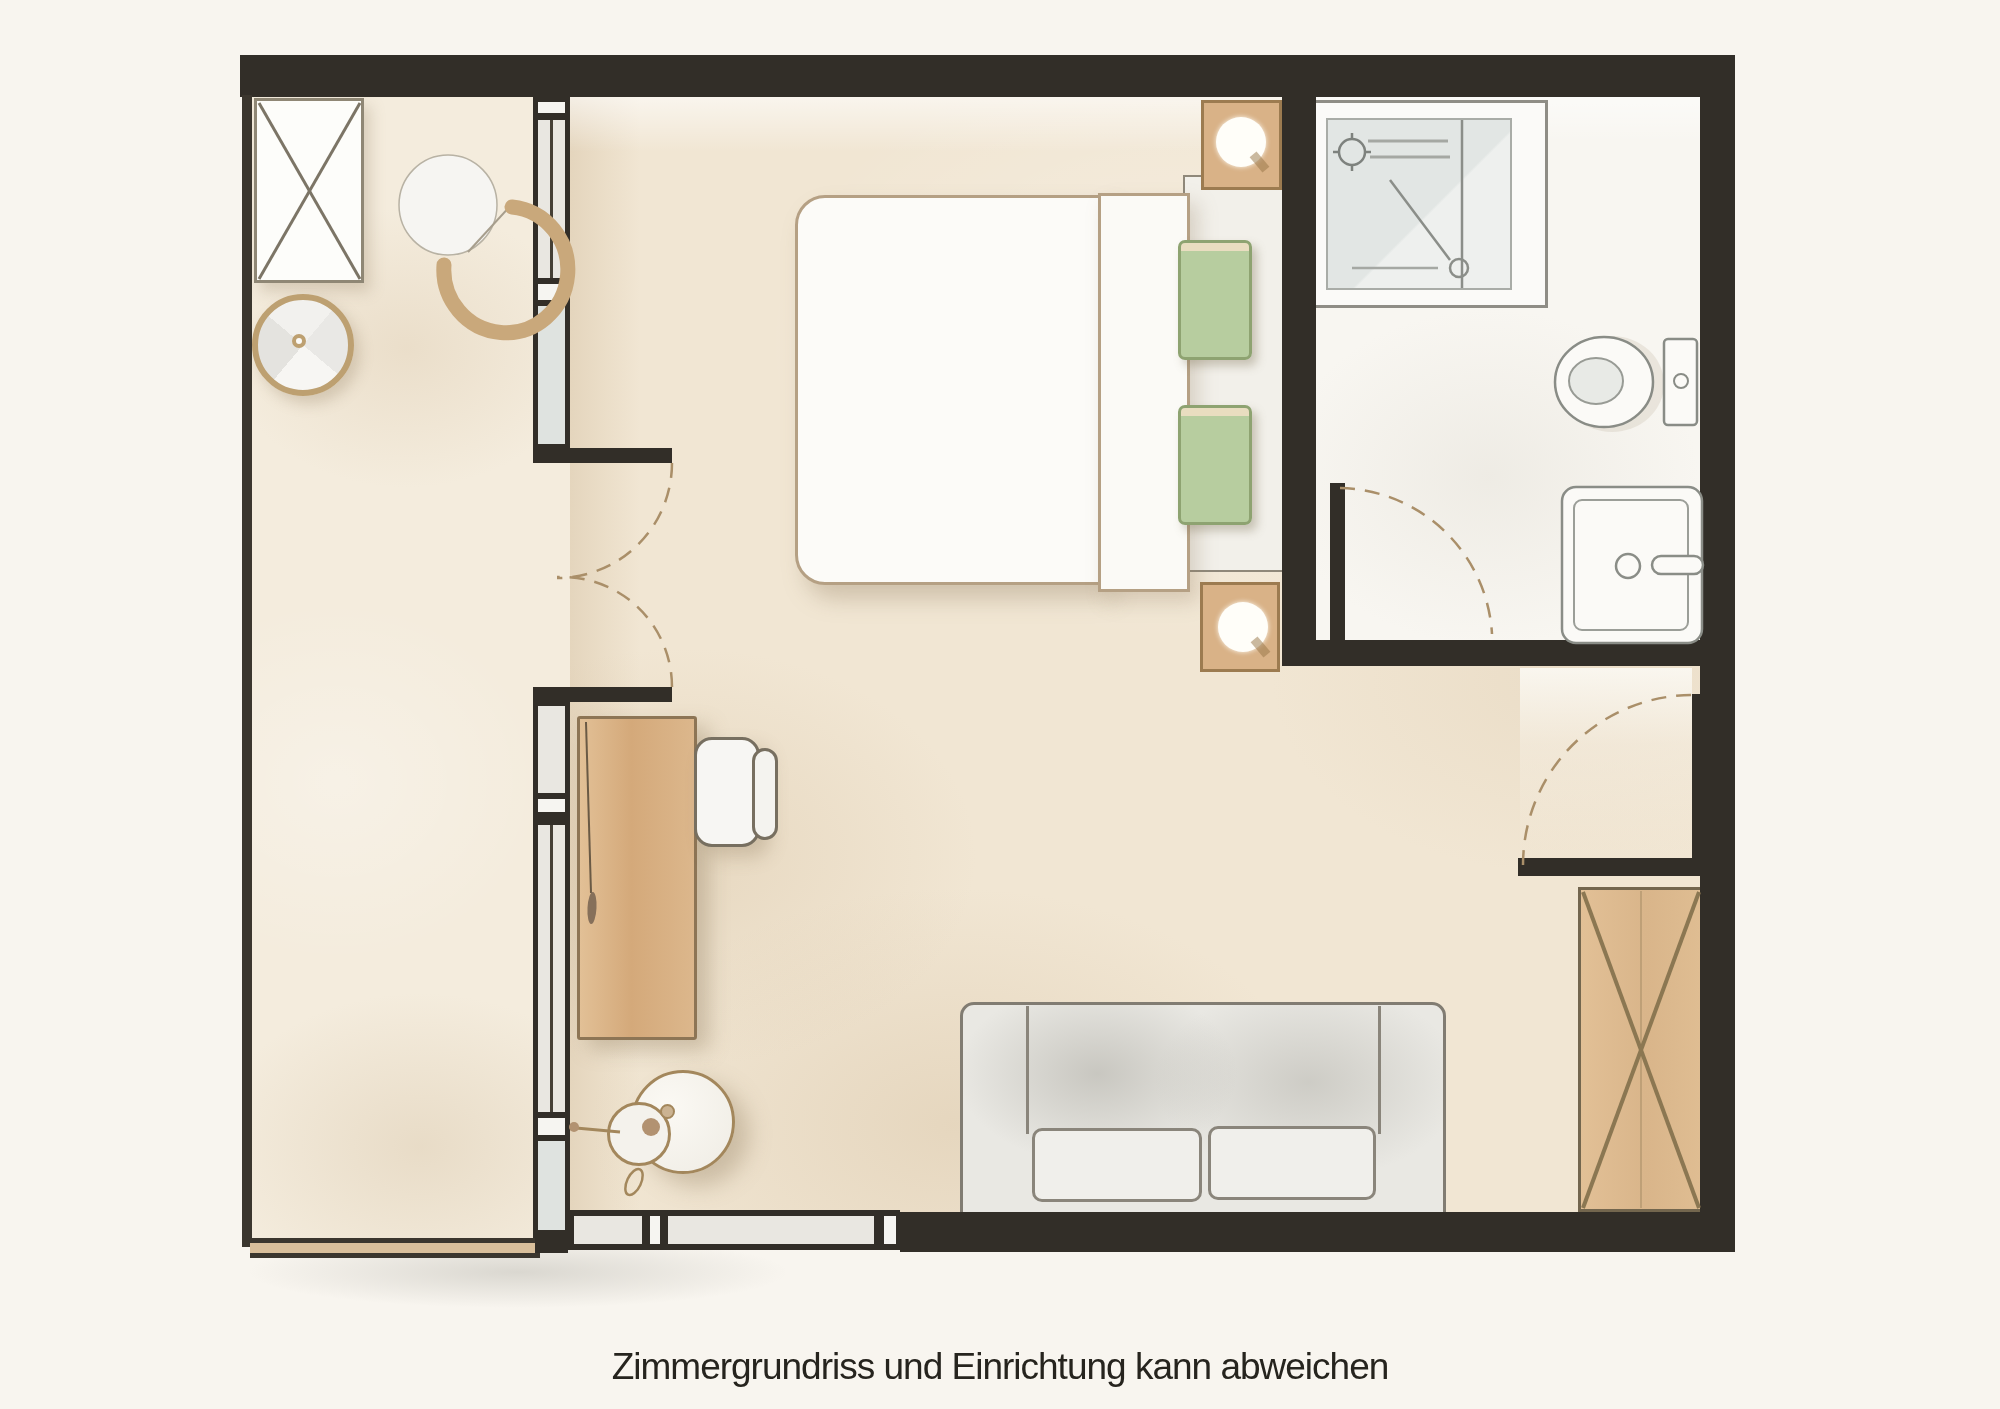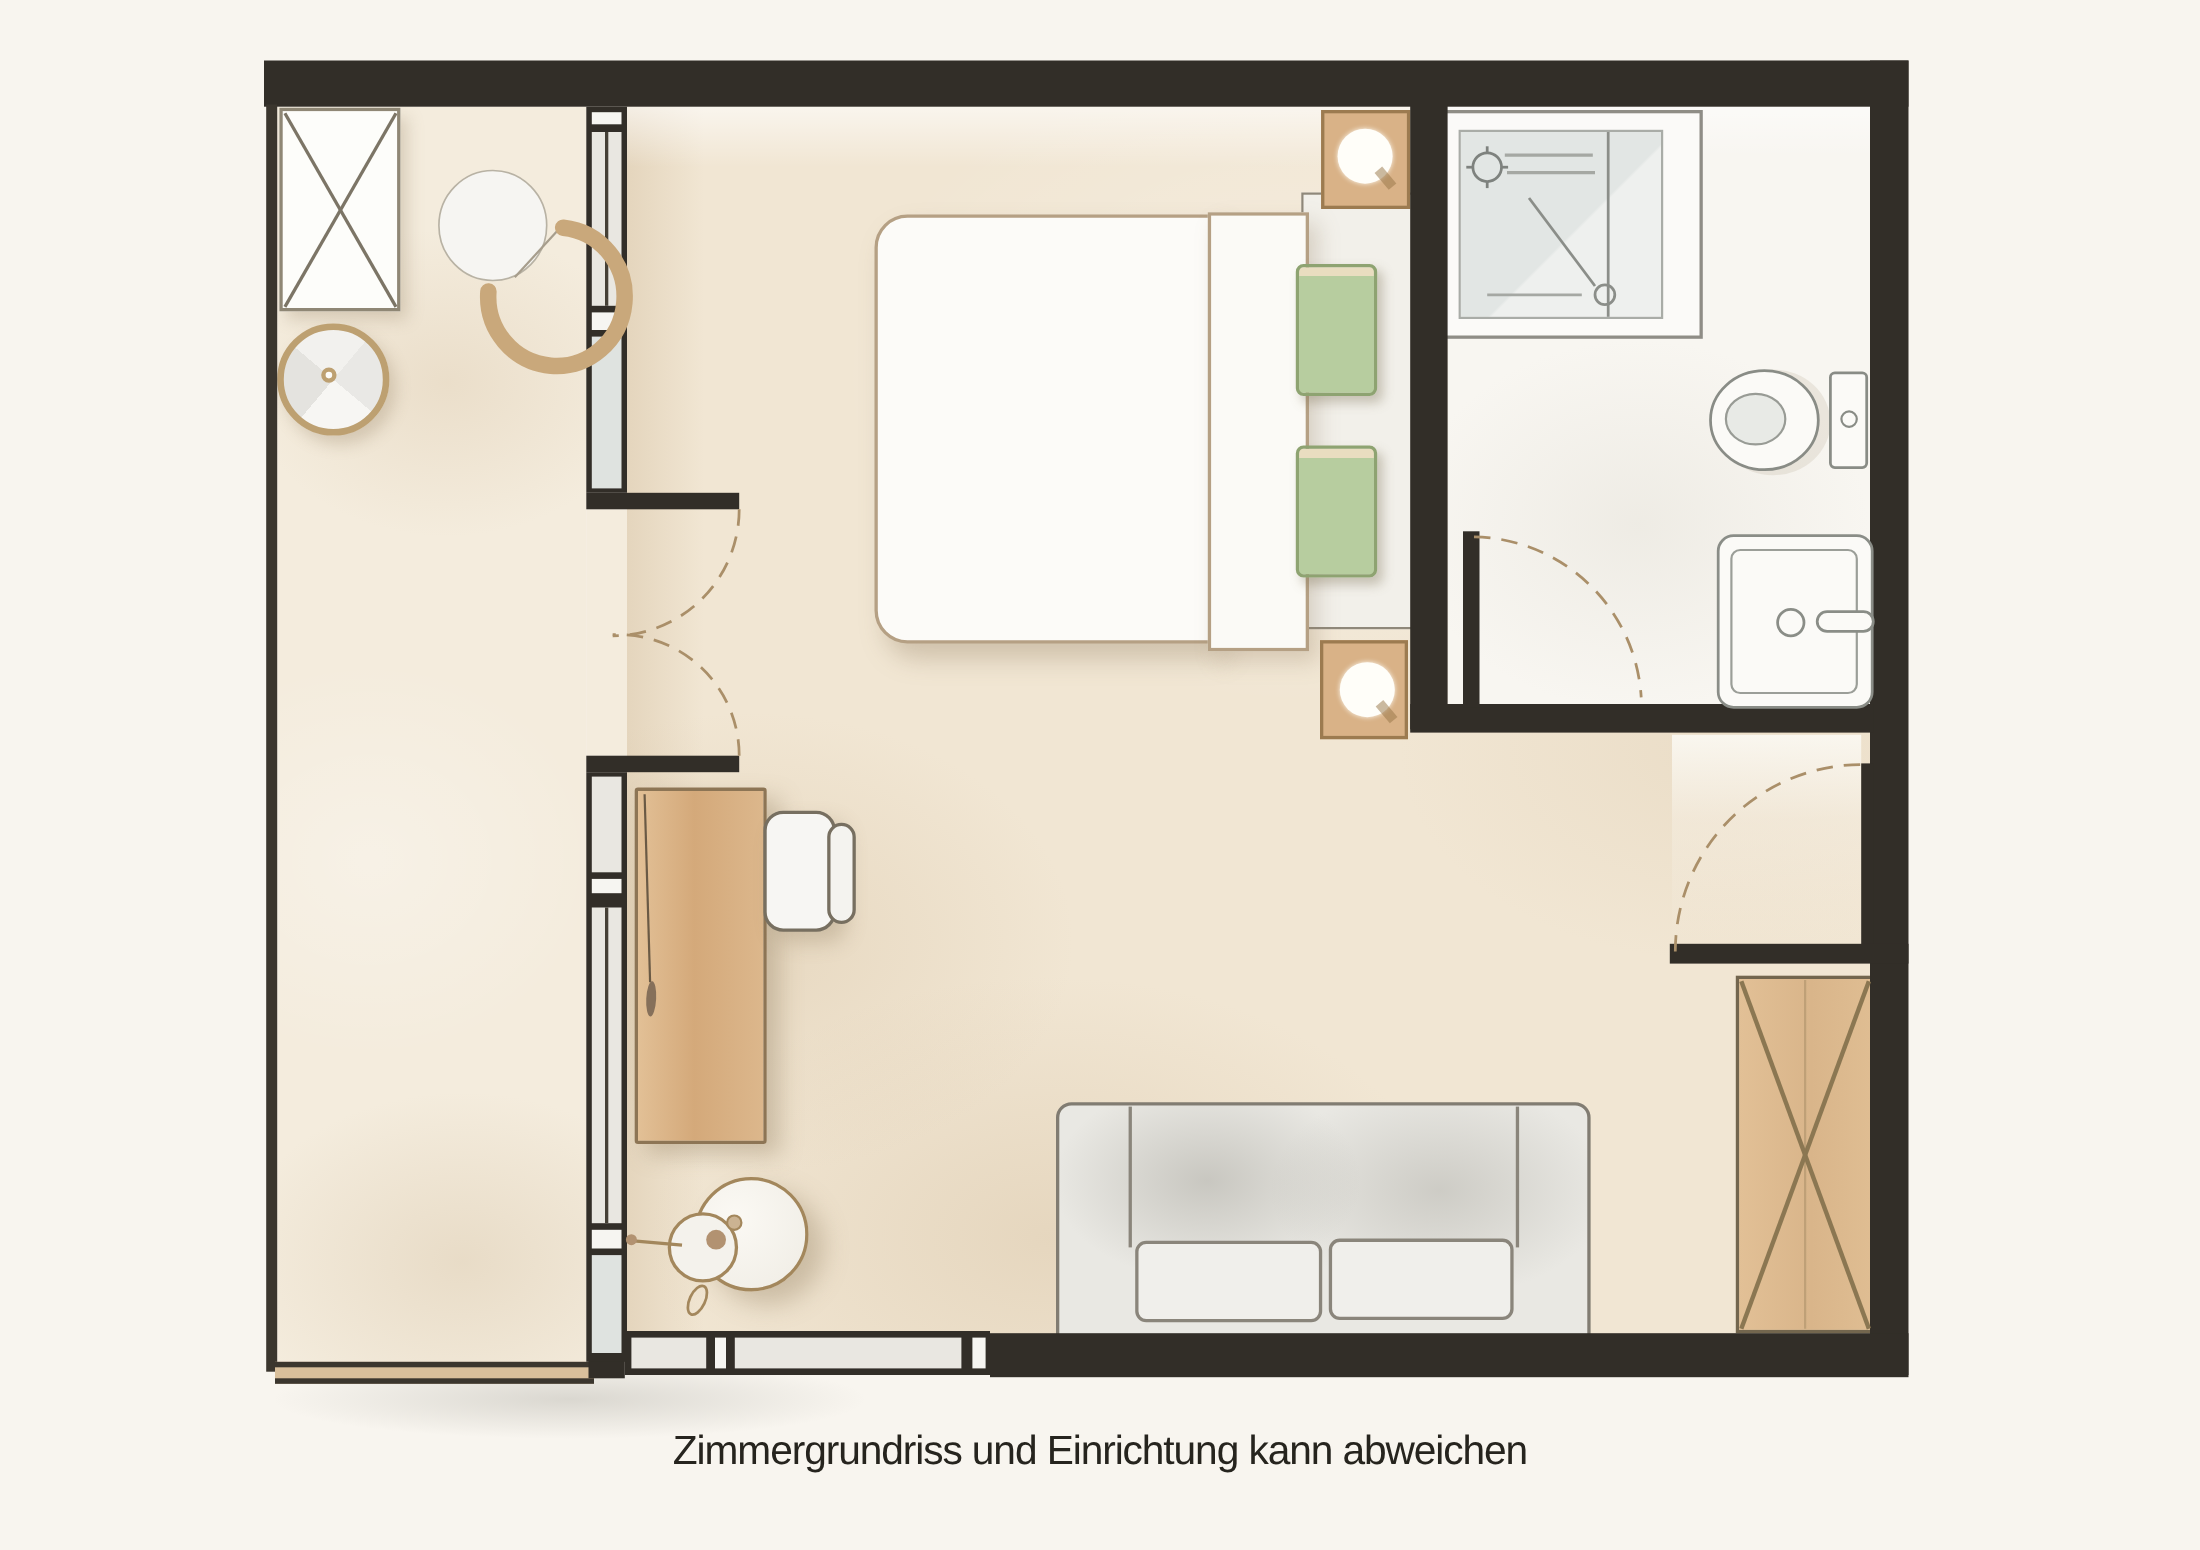--- a/index.html
+++ b/index.html
@@ -11,21 +11,21 @@
   .abs{position:absolute;}
   .wall{position:absolute;background:var(--wall,#322e28);}
   .wall-soft{position:absolute;background:var(--wall-soft,#3b362e);}
   .floor{position:absolute;}
   .pane{position:absolute;background:var(--glass,#e9e7e1);}
   .pane-white{position:absolute;background:#f6f5f1;}
   .pane-blue{position:absolute;background:var(--glass-blue,#dfe3e0);}
   .mull-v{position:absolute;left:12px;top:0;width:3px;height:100%;background:#454036;}
   .furn{position:absolute;box-sizing:border-box;}
   .caption{
-    position:absolute;left:0;top:1298px;width:2000px;text-align:center;
+    position:absolute;left:0;top:1346px;width:2000px;text-align:center;
     font-size:37px;letter-spacing:-1px;font-weight:300;
     color:var(--ink,#26241e);
   }
   svg.overlay{position:absolute;left:0;top:0;pointer-events:none;}
 </style>
 </head>
 <body>
 
 <div class="floor" style="left:252px;top:97px;width:281px;height:1141px;
             background:

